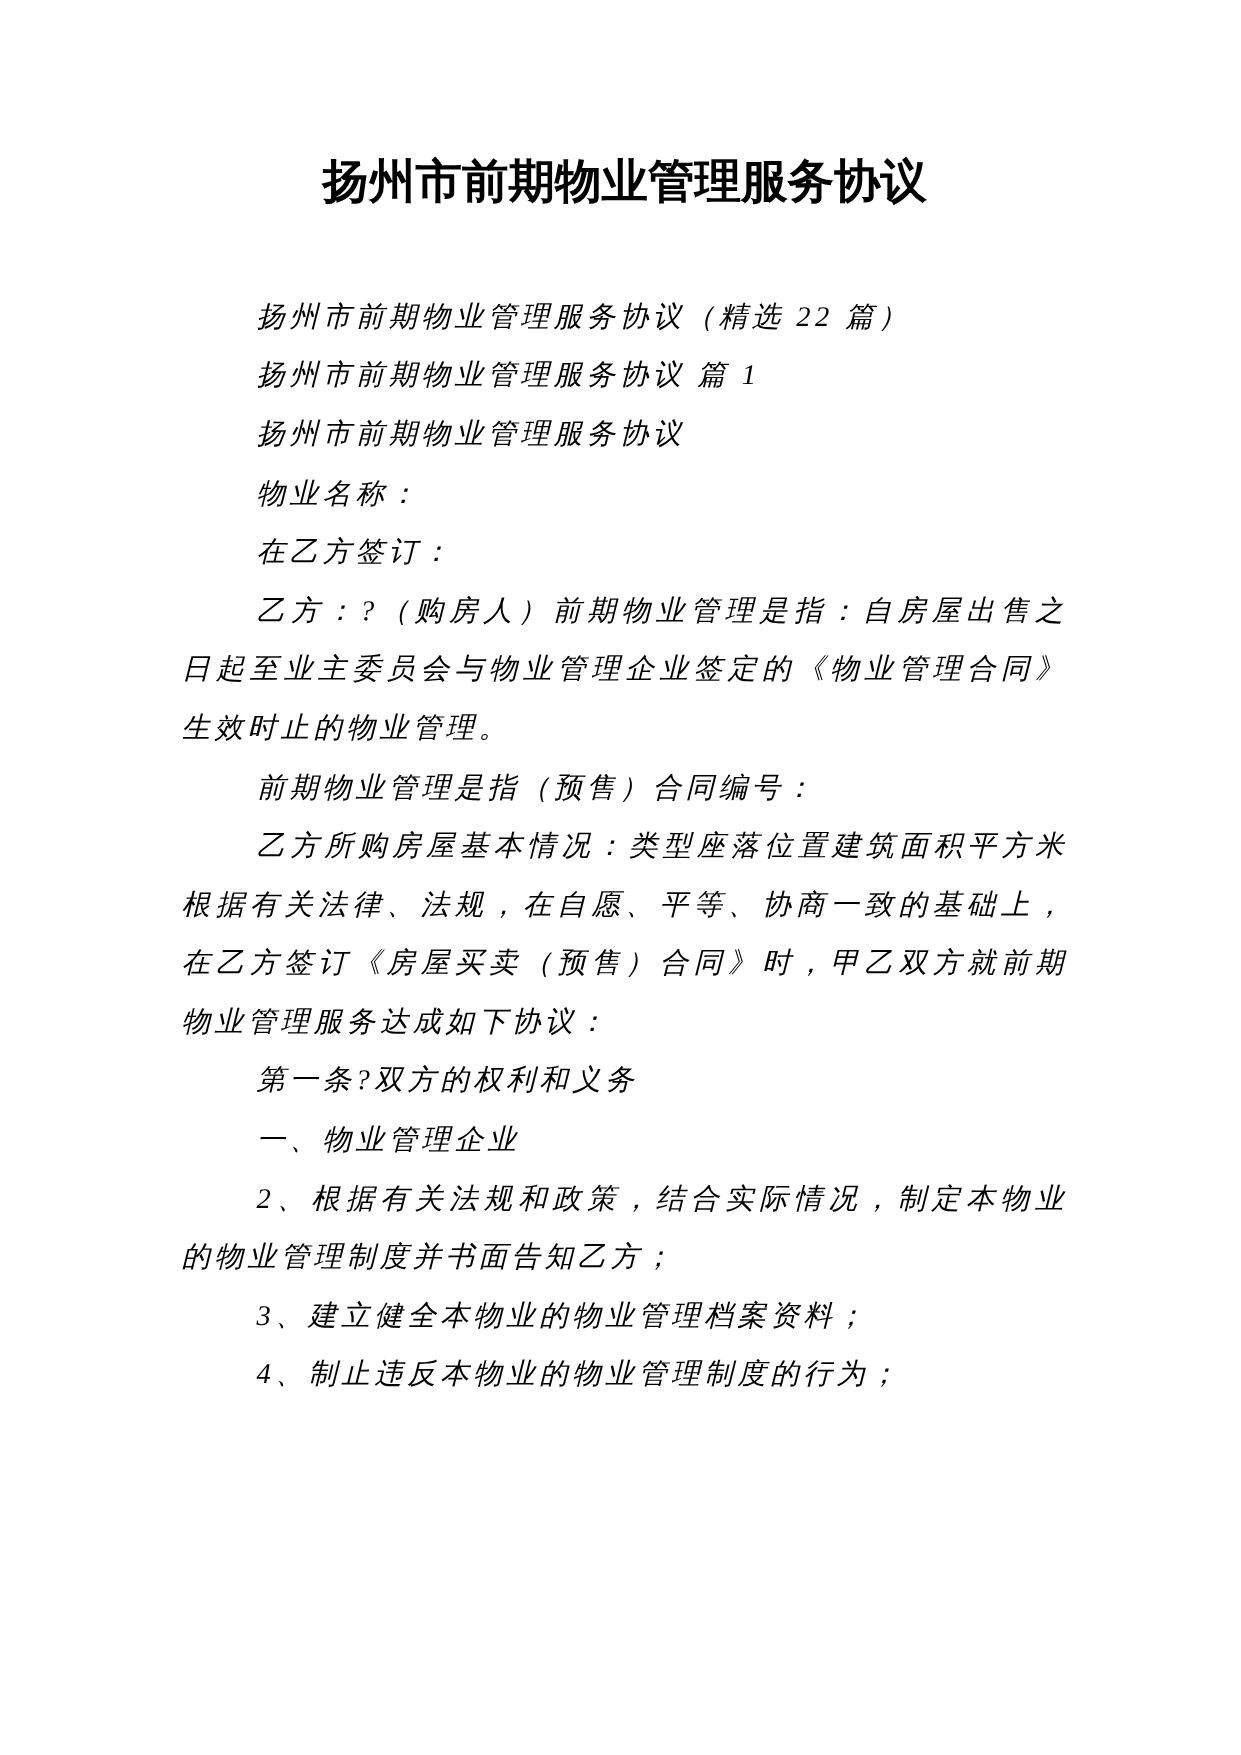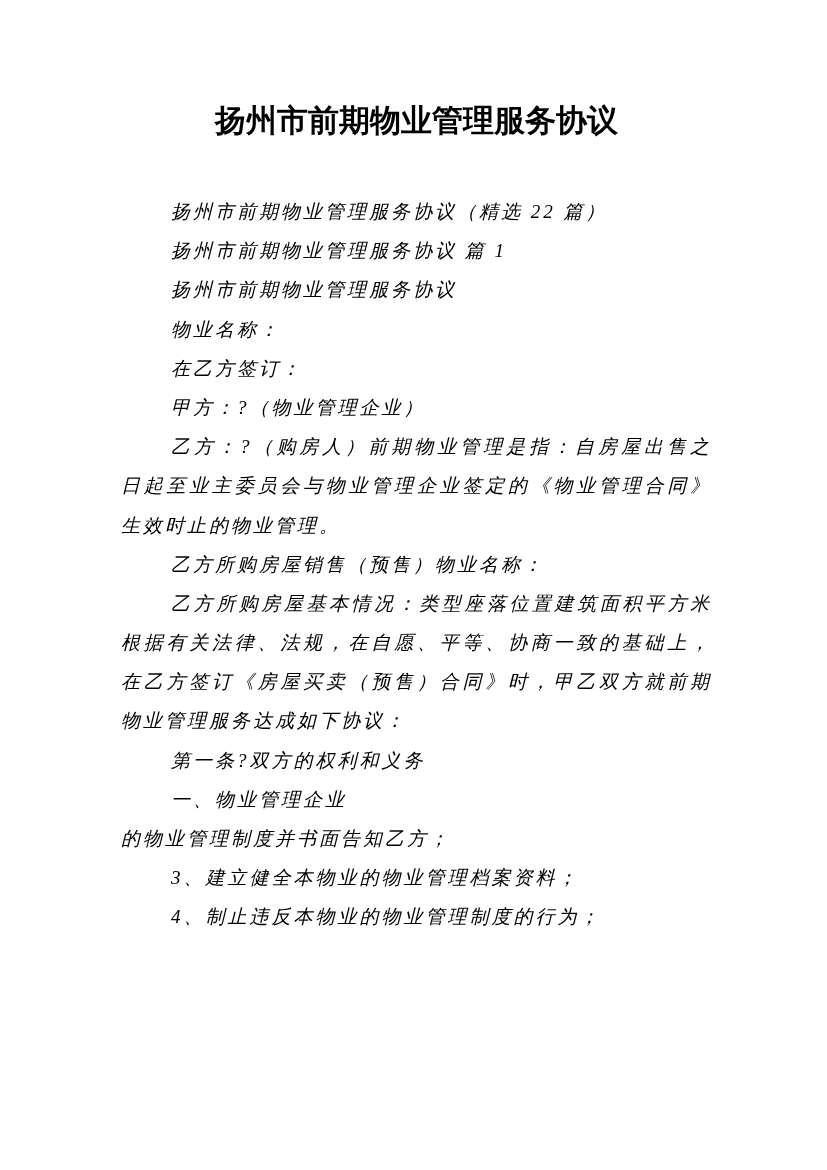--- a/index.html
+++ b/index.html
@@ -74,43 +74,41 @@
         <div class="paragraph">
           <div class="line first last">扬州市前期物业管理服务协议</div>
         </div>
         <div class="paragraph">
           <div class="line first last">物业名称：</div>
         </div>
         <div class="paragraph">
           <div class="line first last">在乙方签订：</div>
         </div>
         <div class="paragraph">
-          <div class="line first last">甲方：?（物业管理企业）</div>
-        </div>
-        <div class="paragraph">
           <div class="line first">乙方：?（购房人）前期物业管理是指：自房屋出售之</div>
           <div class="line">日起至业主委员会与物业管理企业签定的《物业管理合同》</div>
           <div class="line last">生效时止的物业管理。</div>
         </div>
         <div class="paragraph">
-          <div class="line first last">乙方所购房屋销售（预售）物业名称：</div>
+          <div class="line first last">前期物业管理是指（预售）合同编号：</div>
         </div>
         <div class="paragraph">
           <div class="line first">乙方所购房屋基本情况：类型座落位置建筑面积平方米</div>
           <div class="line">根据有关法律、法规，在自愿、平等、协商一致的基础上，</div>
           <div class="line">在乙方签订《房屋买卖（预售）合同》时，甲乙双方就前期</div>
           <div class="line last">物业管理服务达成如下协议：</div>
         </div>
         <div class="paragraph">
           <div class="line first last">第一条?双方的权利和义务</div>
         </div>
         <div class="paragraph">
           <div class="line first last">一、物业管理企业</div>
         </div>
         <div class="paragraph">
+          <div class="line first">2、根据有关法规和政策，结合实际情况，制定本物业</div>
           <div class="line last">的物业管理制度并书面告知乙方；</div>
         </div>
         <div class="paragraph">
           <div class="line first last">3、建立健全本物业的物业管理档案资料；</div>
         </div>
         <div class="paragraph">
           <div class="line first last">4、制止违反本物业的物业管理制度的行为；</div>
         </div>
       </div>
   </div>

